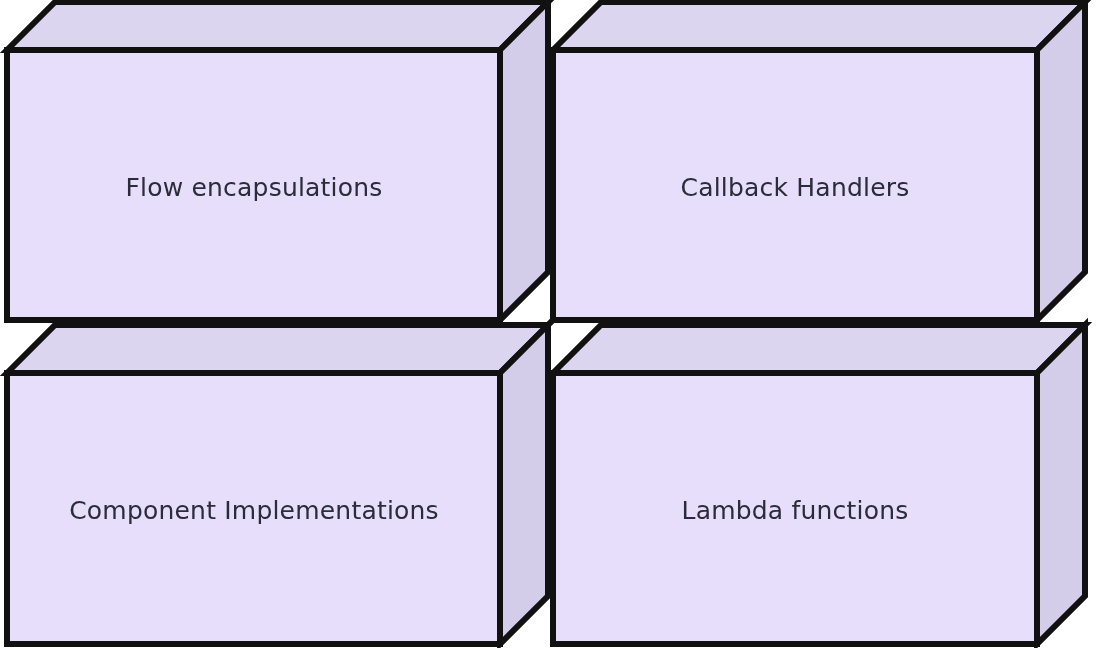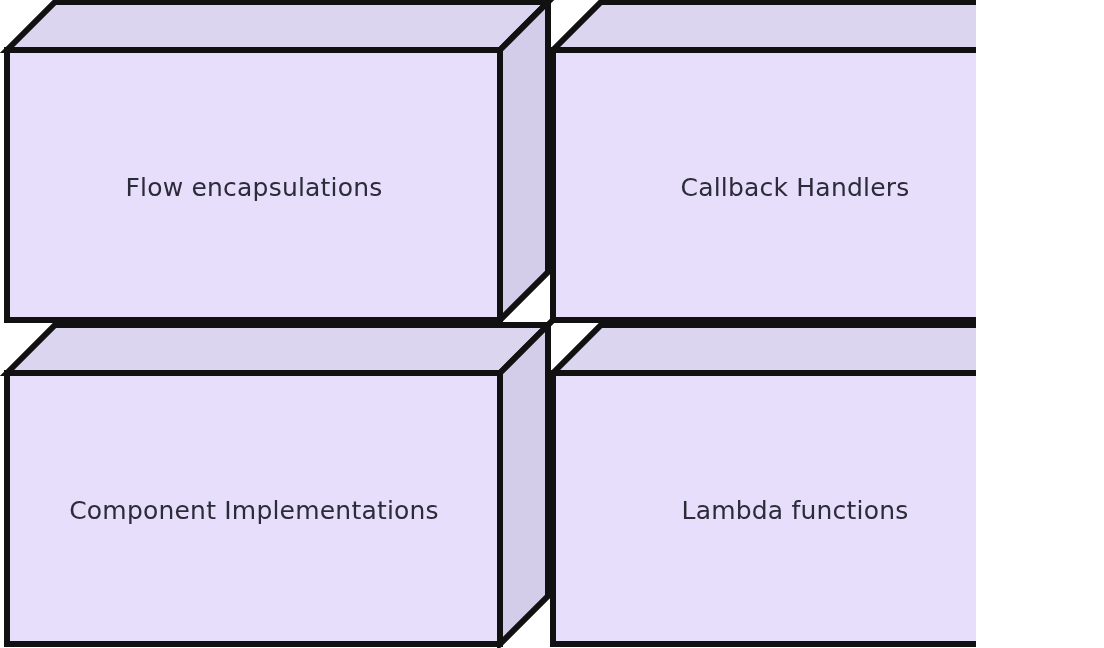--- a/index.html
+++ b/index.html
@@ -6,21 +6,21 @@
   html, body {
     margin: 0;
     padding: 0;
     background: #ffffff;
   }
   body {
     font-family: "DejaVu Sans", sans-serif;
   }
   #canvas {
     position: relative;
-    width: 976px;
+    width: 1104px;
     height: 648px;
     background: #ffffff;
     overflow: hidden;
   }
   #canvas svg {
     position: absolute;
     top: 0;
     left: 0;
     width: 1104px;
     height: 648px;

